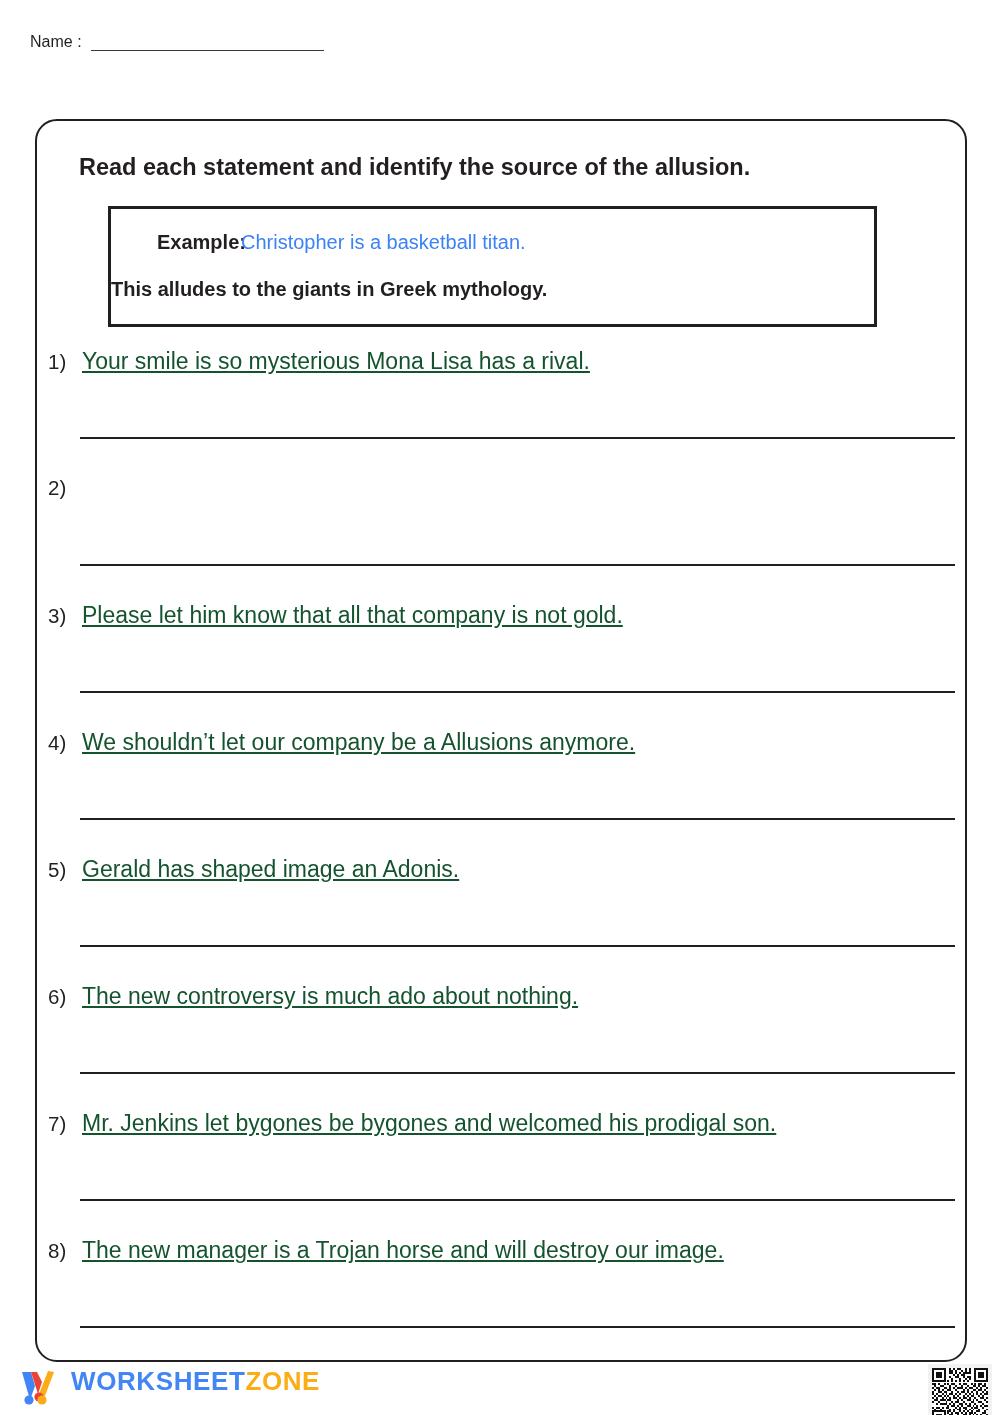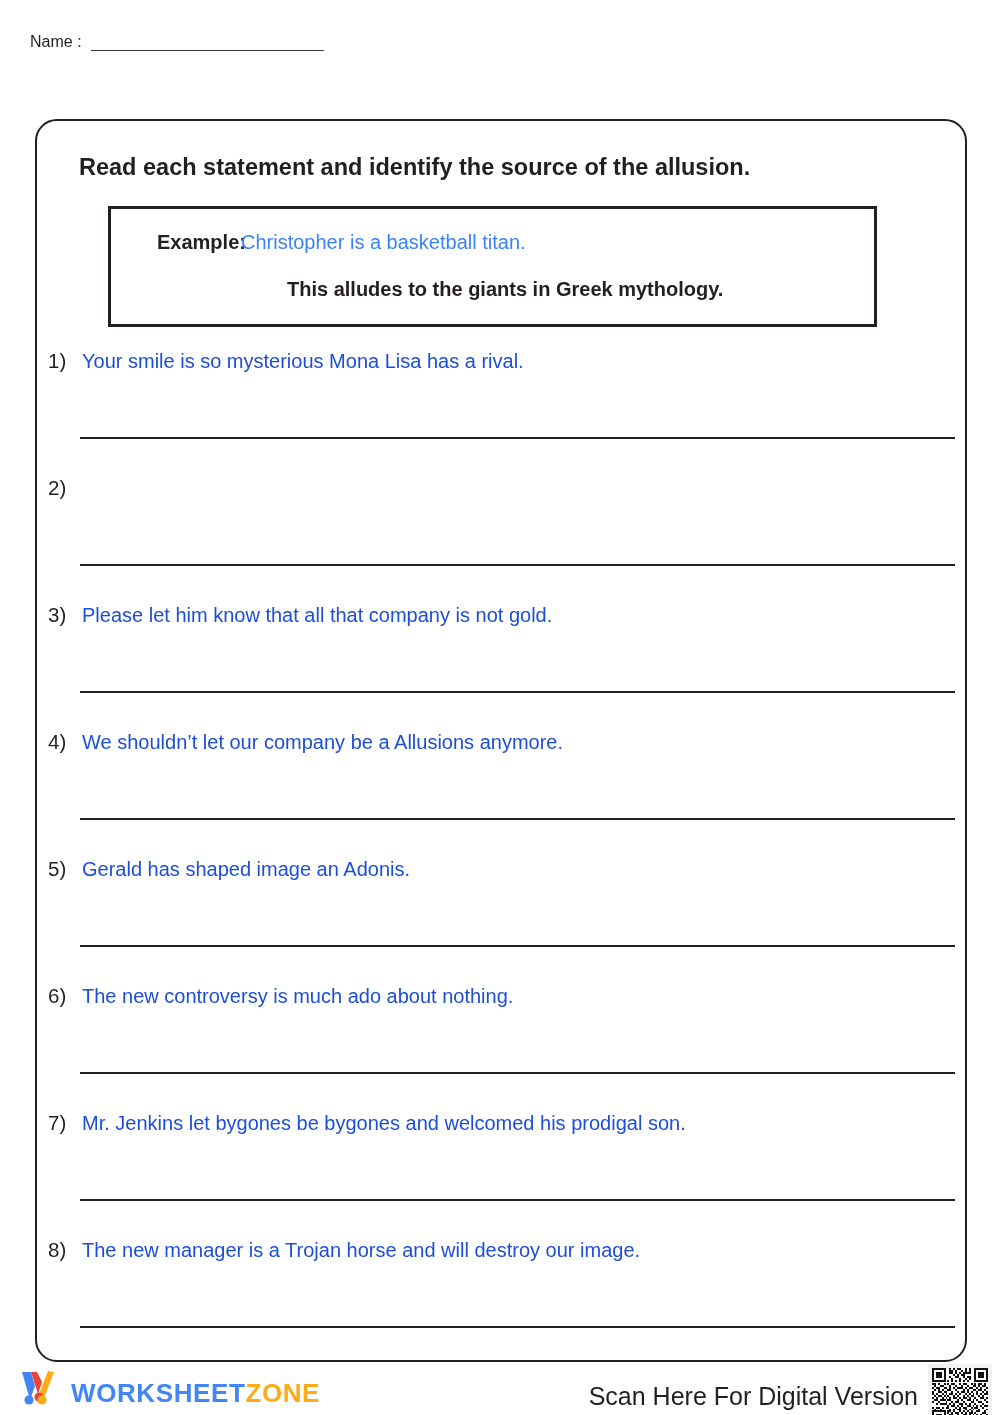--- a/index.html
+++ b/index.html
@@ -103,21 +103,20 @@
     white-space: nowrap;
   }
   #example-statement {
     font-size: 20px;
     line-height: 30px;
     color: #3b82f6;
     white-space: nowrap;
   }
   #example-answer-row {
     margin-top: 17px;
-    padding-left: 176px;
   }
   #example-answer {
     font-size: 20px;
     font-weight: bold;
     line-height: 30px;
     color: #231f20;
     white-space: nowrap;
   }
 
   
@@ -140,24 +139,25 @@
   }
   .q-number {
     width: 37px;
     font-size: 20.5px;
     line-height: 28px;
     color: #231f20;
     text-align: left;
     padding-left: 3px;
   }
   .q-text {
-    font-size: 20px;
+    font-size: 23px;
     line-height: 28px;
-    color: #1d4ed8;
-    white-space: nowrap;
+    color: #14532d;
+    white-space: nowrap;
+    text-decoration: underline;
   }
   .answer-line {
     position: absolute;
     left: 43px;
     top: 90px;
     width: 875px;
     border-bottom: 2.4px solid #231f20;
   }
 
   
@@ -166,21 +166,21 @@
     left: 0;
     top: 1362px;
     width: 1000px;
     height: 53px;
   }
   #brand {
     position: absolute;
     left: 17px;
     top: 4px;
     display: flex;
-    align-items: flex-end;
+    align-items: flex-start;
     gap: 10px;
   }
   #brand-mark {
     width: 44px;
     height: 42px;
     display: block;
   }
   #brand-text {
     font-size: 26px;
     font-weight: bold;
@@ -314,21 +314,20 @@
       <circle cx="12" cy="34" r="4.6" fill="#4285f4"></circle>
       <circle cx="22" cy="31" r="4.6" fill="#ea4335"></circle>
       <circle cx="25" cy="34" r="4.6" fill="#fbad18"></circle>
     </svg>
     <span id="brand-text">
       <span class="brand-worksheet">WORKSHEET</span><span class="brand-zone">ZONE</span>
     </span>
   </div>
 
   <div id="scan-area">
-    <span id="scan-text">Scan Here For Digital Version</span>
     <svg id="qr-code" viewBox="0 0 29 29" shape-rendering="crispEdges">
       <rect width="29" height="29" fill="#ffffff"></rect>
       <g fill="#111111">
 
         <rect x="0" y="0" width="7" height="1"></rect>
           <rect x="0" y="6" width="7" height="1"></rect>
         <rect x="0" y="0" width="1" height="7"></rect>
           <rect x="6" y="0" width="1" height="7"></rect>
         <rect x="2" y="2" width="3" height="3"></rect>
 

